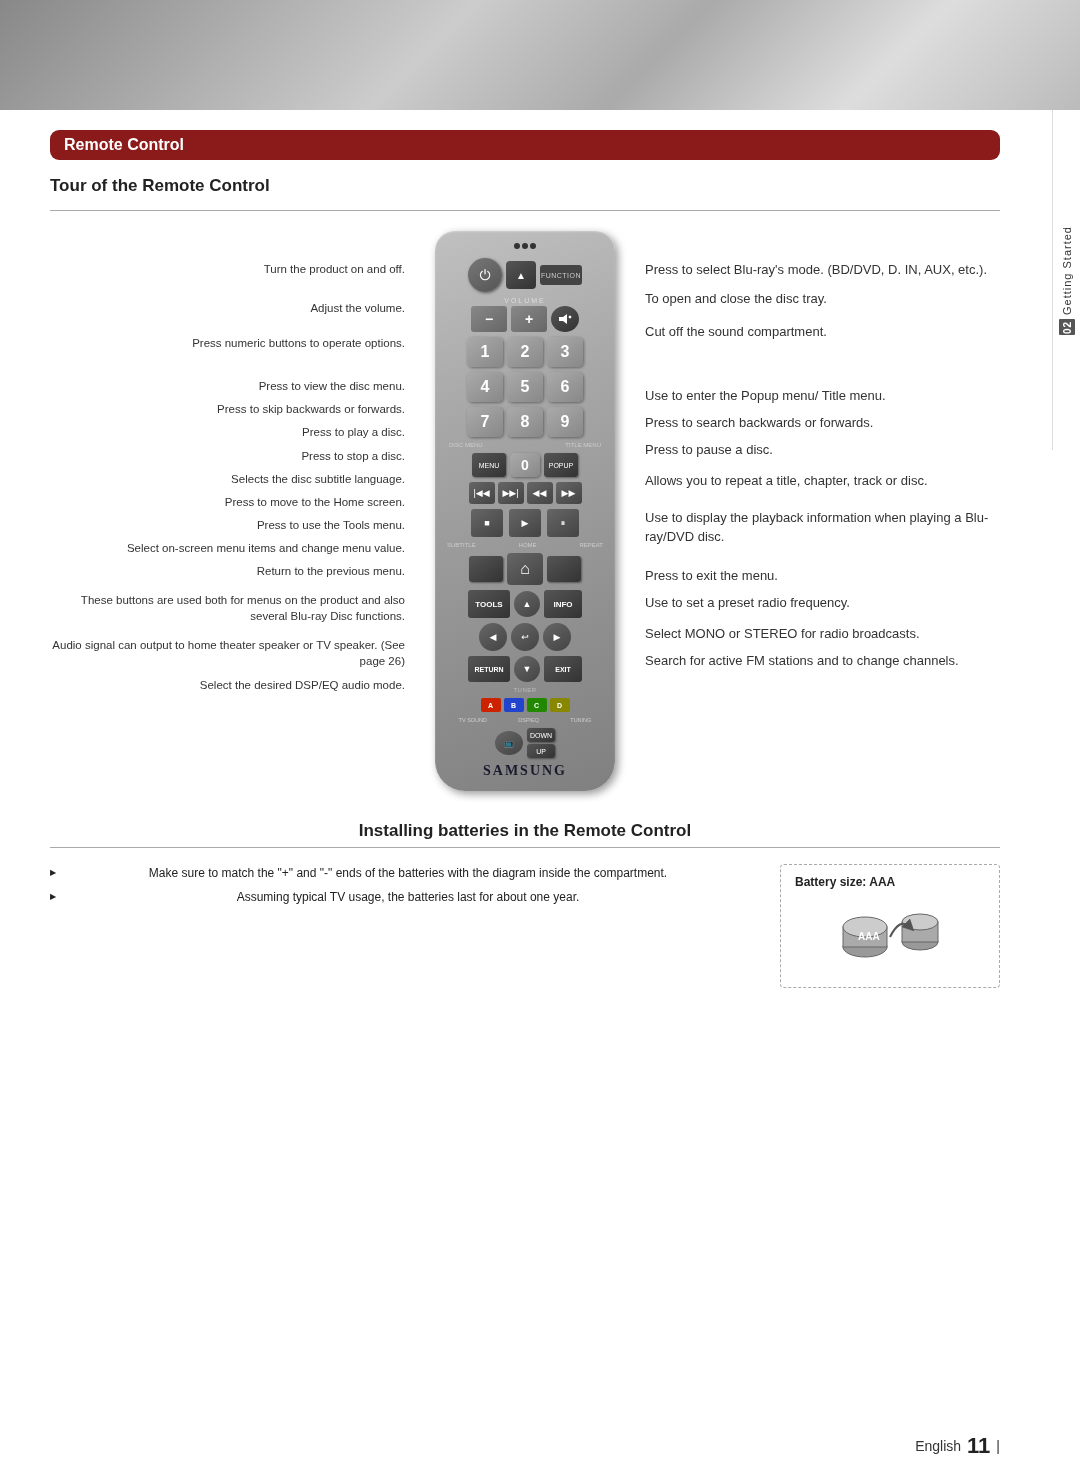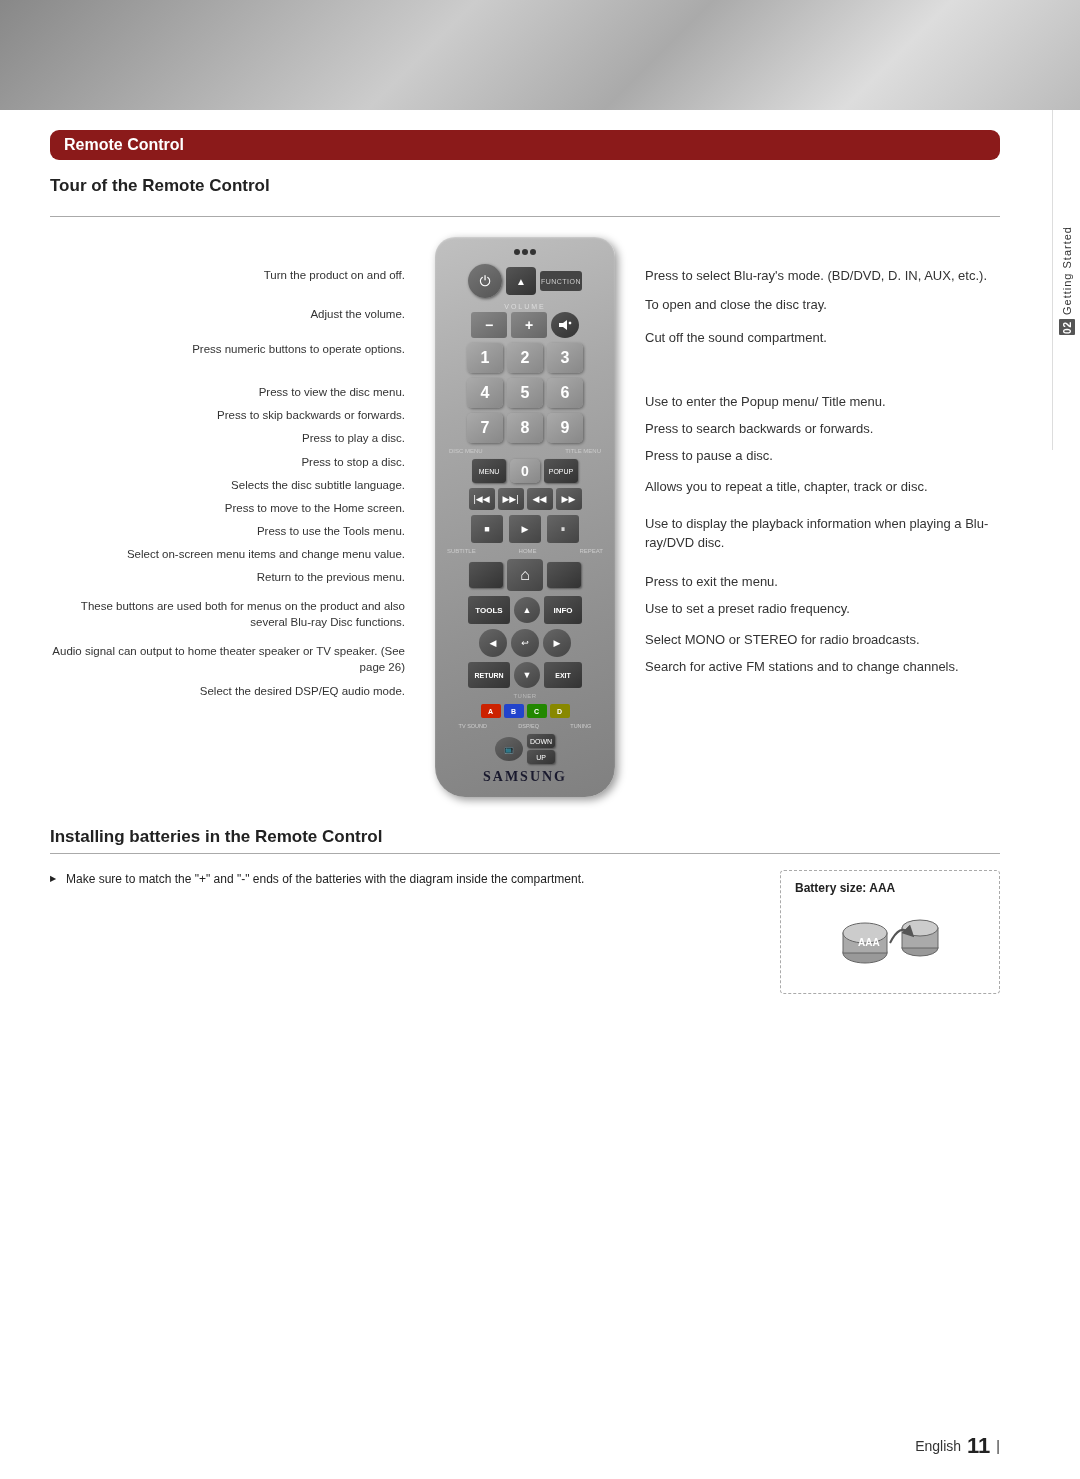--- a/index.html
+++ b/index.html
@@ -75,21 +75,21 @@
       margin-bottom: 16px;
       border-radius: 9px;
     }
 
     
     .subsection-title {
       font-size: 17px;
       font-weight: bold;
       color: #222;
       border-bottom: 1px solid #aaa;
-      padding-bottom: 20px;
+      padding-bottom: 14px;
       margin-bottom: 20px;
     }
 
     
     .diagram-area {
       display: flex;
       flex-direction: row;
       align-items: flex-start;
       margin-bottom: 30px;
       position: relative;
@@ -279,20 +279,21 @@
       text-align: left;
       font-size: 13px;
       line-height: 1.4;
       color: #333;
       margin-bottom: 5px;
     }
 
     
     .batteries-section {
       margin-top: 10px;
+      text-align: center;
     }
 
     .batteries-title {
       font-size: 17px;
       font-weight: bold;
       color: #222;
       border-bottom: 1px solid #aaa;
       padding-bottom: 6px;
       margin-bottom: 16px;
     }
@@ -713,20 +714,23 @@
     <div class="batteries-title">
       <span>Installing batteries in the Remote Control</span>
     </div>
 
     <div class="batteries-content">
       <div class="batteries-list">
         <ul>
           <li>
             <span>Make sure to match the "+" and "-" ends of the batteries with the diagram inside the compartment.</span>
           </li>
+          <li>
+            <span>Assuming typical TV usage, the batteries last for about one year.</span>
+          </li>
         </ul>
       </div>
 
       <div class="battery-box">
         <div class="battery-box-label">Battery size: AAA</div>
 
         <svg width="160" height="80" viewBox="0 0 160 80">
 
           <ellipse cx="55" cy="50" rx="22" ry="10" fill="#999" stroke="#666" stroke-width="1"></ellipse>
           <rect x="33" y="30" width="44" height="20" fill="#aaa" stroke="#666" stroke-width="1"></rect>

